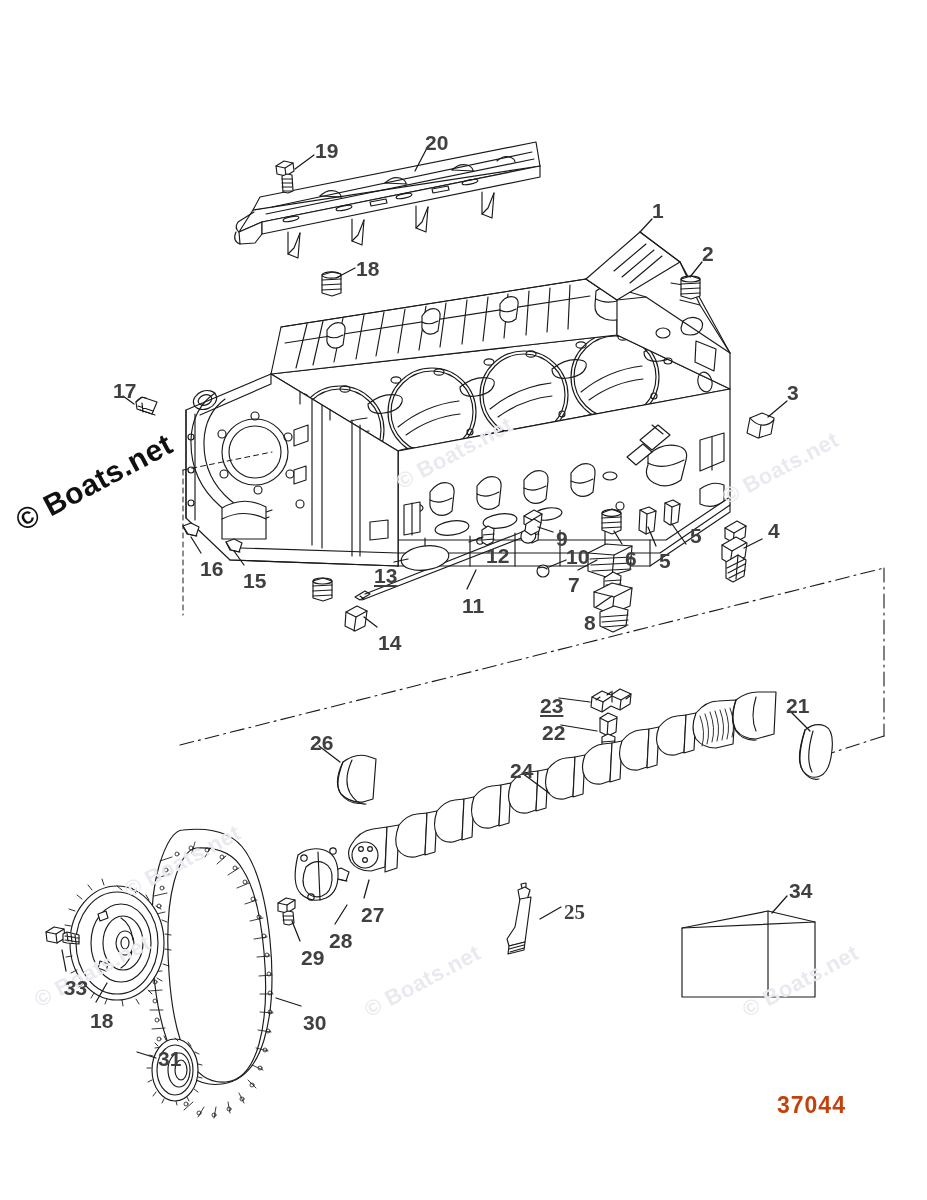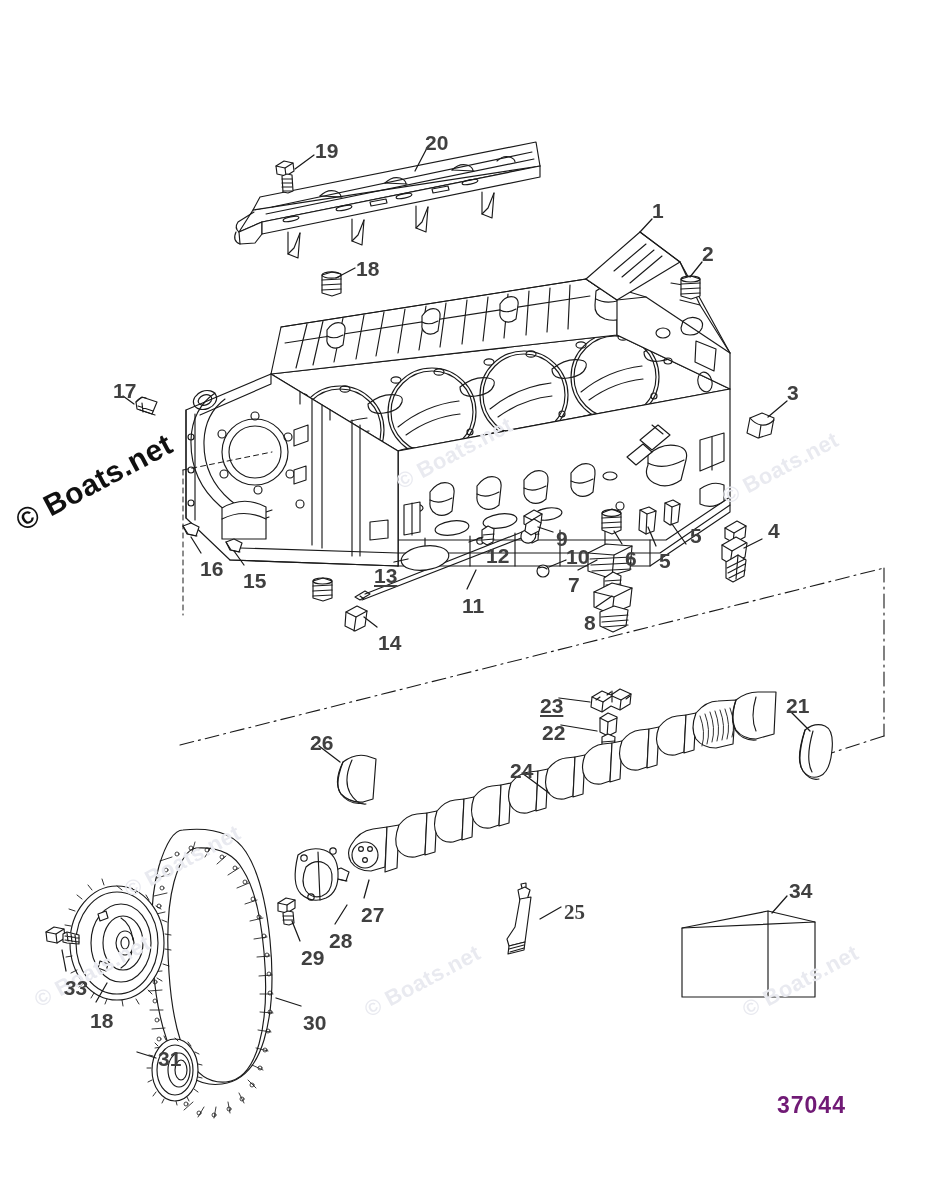--- a/index.html
+++ b/index.html
@@ -37,21 +37,21 @@
     line-height:1;
     white-space:nowrap;
     user-select:none;
   }
   #diagram-number{
     position:absolute;
     font-family:"Liberation Sans", sans-serif;
     font-weight:700;
     font-size:23px;
     letter-spacing:1px;
-    color:#701a75;
+    color:#c2410c;
   }
 </style>
 </head>
 <body>
 
 <div id="stage">
 
   <div id="artboard">
   <svg width="927" height="1200" viewBox="0 0 927 1200" xmlns="http://www.w3.org/2000/svg">
     <g fill="none" stroke="#1a1a1a" stroke-width="1.15" stroke-linejoin="round" stroke-linecap="round">

